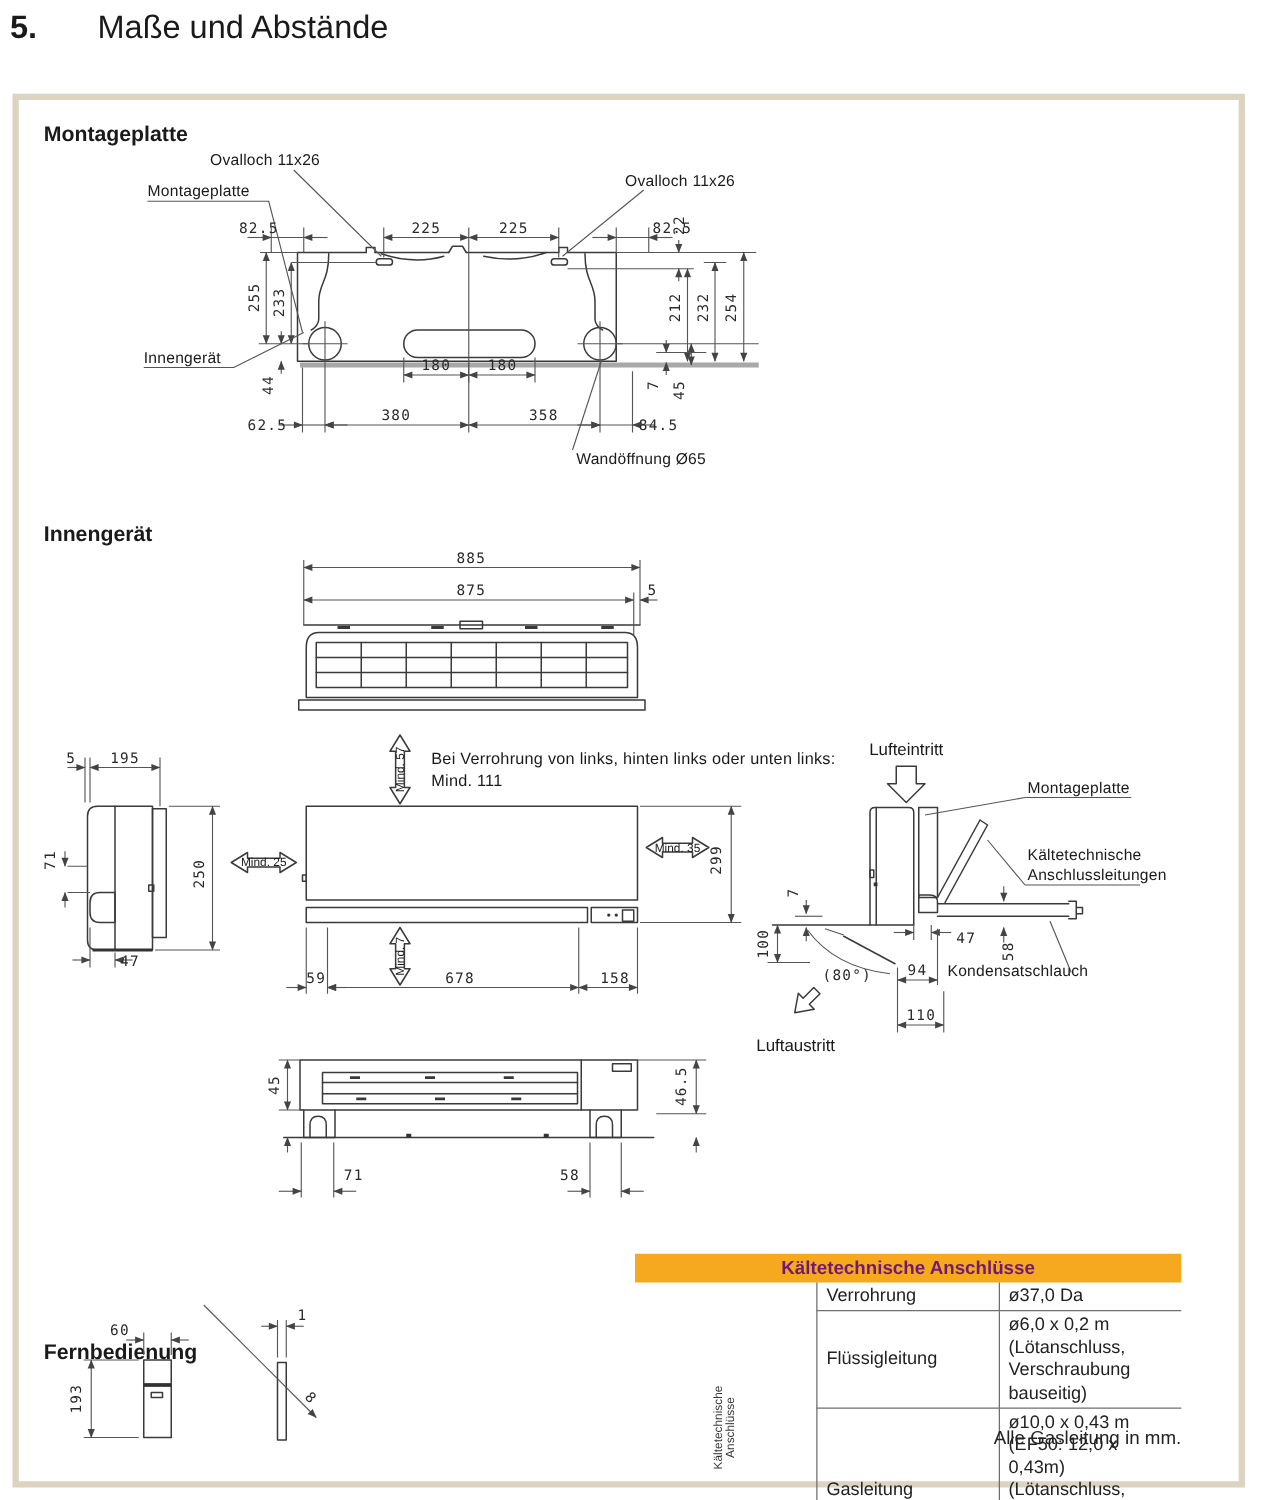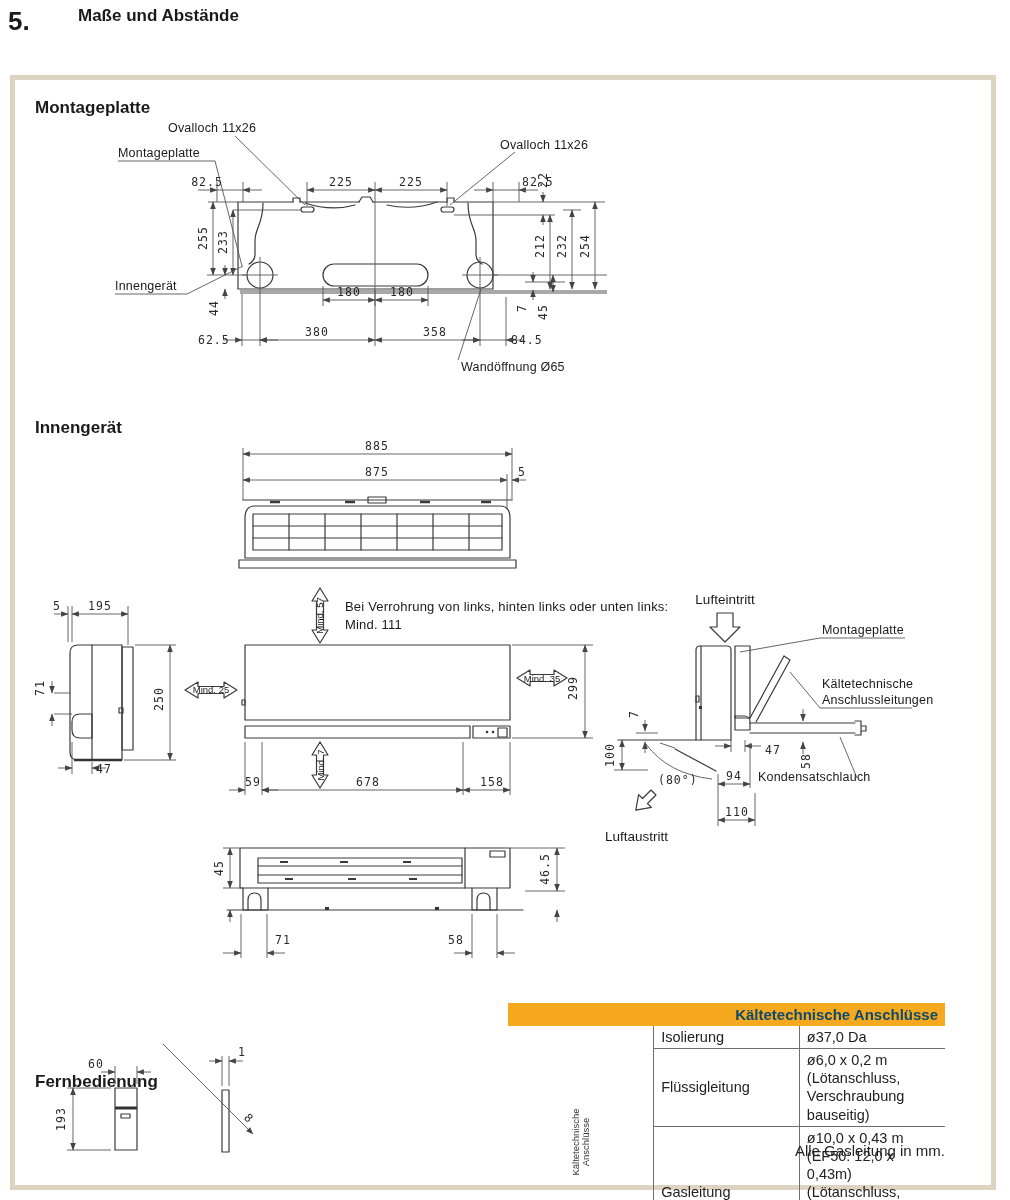--- a/index.html
+++ b/index.html
@@ -1,40 +1,40 @@
 <!DOCTYPE html>
 <html><head>
 <meta charset="utf-8">
 <style>
   html,body{margin:0;padding:0;background:#fff;}
   .page{position:relative;width:1010px;height:1200px;background:#fff;
         font-family:"Liberation Sans",sans-serif;color:#1a1a1a;overflow:hidden;}
   .page-number{position:absolute;left:8px;top:6px;font-size:26px;font-weight:bold;}
-  .page-title{position:absolute;left:78px;top:6px;font-size:17px;font-weight:bold;}
+  .page-title{position:absolute;left:78px;top:6px;font-size:26px;font-weight:normal;}
   .frame{position:absolute;left:10px;top:75px;width:976px;height:1105px;
          border:5px solid #dcd3c1;background:#fff;}
   .sec-label{position:absolute;font-size:17px;font-weight:bold;color:#1a1a1a;}
   #lbl-montageplatte{left:35px;top:98px;}
   #lbl-innengeraet{left:35px;top:418px;}
   #lbl-fernbedienung{left:35px;top:1072px;}
   svg{position:absolute;overflow:visible;}
   .ol{stroke:#3a3a3a;stroke-width:1.2;fill:none;stroke-linejoin:round;stroke-linecap:round;}
   .olw{stroke:#3a3a3a;stroke-width:1.2;fill:#fff;stroke-linejoin:round;}
   .dl{stroke:#555;stroke-width:0.9;fill:none;}
   .gray{stroke:#a8a8a8;stroke-width:4;}
   text.dim{font-family:"DejaVu Sans Mono",monospace;font-size:11.5px;fill:#2a2a2a;letter-spacing:1px;}
   text.co{font-family:"Liberation Sans",sans-serif;font-size:12.5px;fill:#1a1a1a;letter-spacing:0.2px;}
   text.co2{font-family:"Liberation Sans",sans-serif;font-size:13.5px;fill:#1a1a1a;}
   text.note{font-size:13px;}
   text.mind{font-family:"Liberation Sans",sans-serif;font-size:9.5px;fill:#1a1a1a;}
   
   .spec-table{position:absolute;left:508px;top:1003px;width:437px;border-collapse:collapse;
               font-size:14.5px;color:#222;table-layout:fixed;}
-  .spec-table th.hdr{background:#f6a81f;color:#0c4a6e;font-size:15px;font-weight:bold;
-              text-align:right;padding:3px 7px;}
+  .spec-table th.hdr{background:#f6a81f;color:#701a75;font-size:15px;font-weight:bold;
+              text-align:center;padding:3px 7px;}
   .spec-table td{padding:2px 7px;vertical-align:middle;border-bottom:1.5px solid #6e6e6e;line-height:1.25;}
   .spec-table td.rot{width:30px;padding:0;border-right:1.5px solid #6e6e6e;position:relative;}
   .rot-inner{position:absolute;top:50%;left:50%;transform:translate(-50%,-50%) rotate(-90deg);
              font-size:9.5px;line-height:1.1;text-align:center;white-space:nowrap;color:#333;}
   .spec-table td.name{width:96px;border-right:1.5px solid #6e6e6e;}
   .footnote{position:absolute;left:508px;top:1142px;width:437px;text-align:right;
             font-size:15px;color:#222;}
 </style>
 </head>
 <body>
@@ -342,21 +342,21 @@
         <tr>
       <th class="hdr" colspan="3">Kältetechnische Anschlüsse</th>
     </tr>
     <tr>
       <td class="rot" rowspan="3">
         <div class="rot-inner">
           <div>Kältetechnische</div>
           <div>Anschlüsse</div>
         </div>
       </td>
-      <td class="name">Isolierung</td>
+      <td class="name">Verrohrung</td>
       <td>ø37,0 Da</td>
     </tr>
     <tr>
       <td class="name">Flüssigleitung</td>
       <td>ø6,0 x 0,2 m (Lötanschluss, Verschraubung bauseitig)</td>
     </tr>
     <tr>
       <td class="name">Gasleitung</td>
       <td>
         <div>ø10,0 x 0,43 m (EF50: 12,0 x 0,43m)</div>

